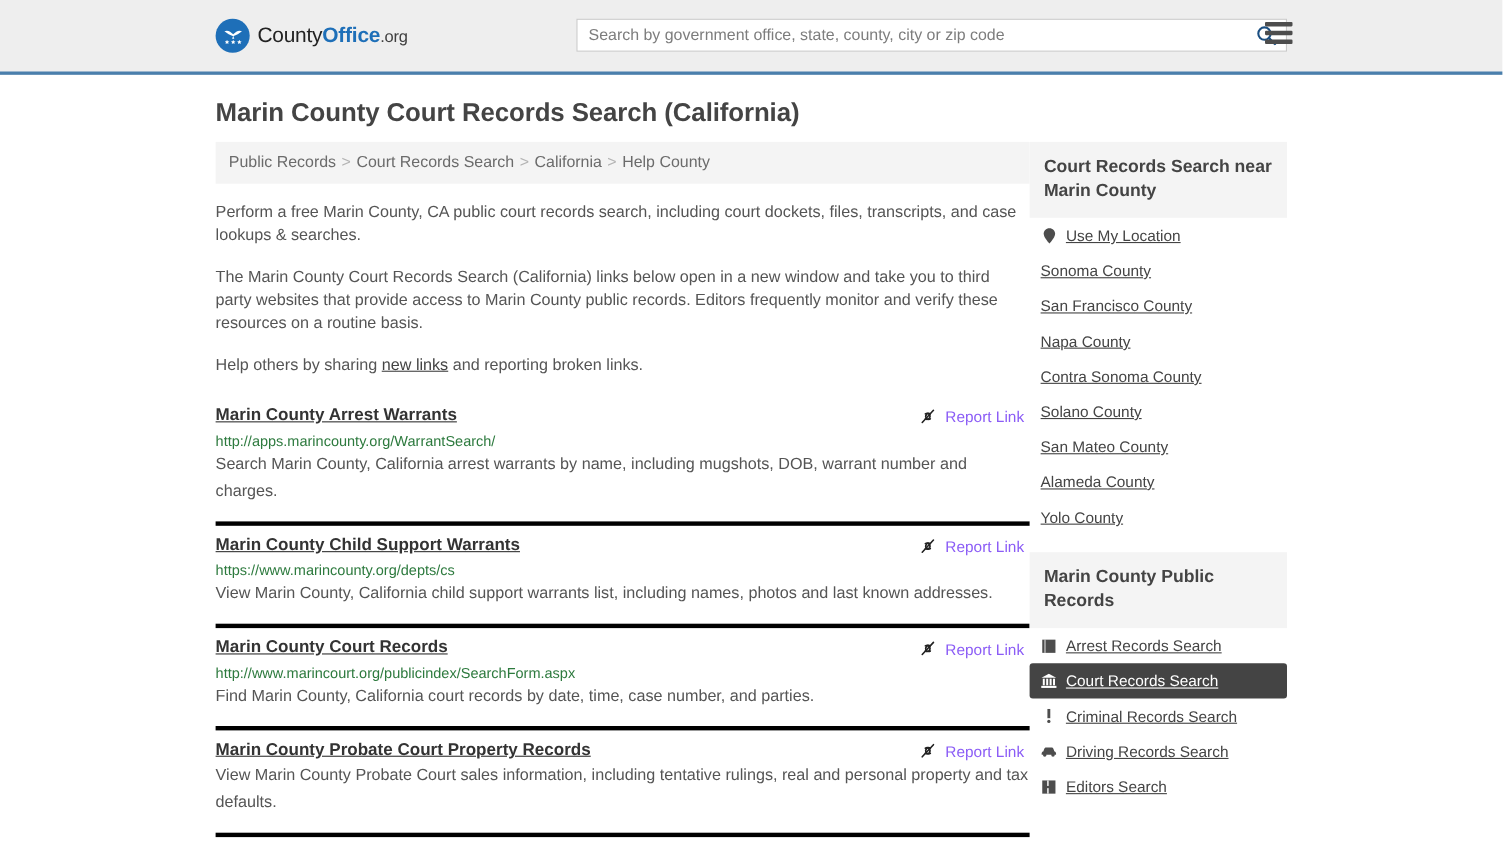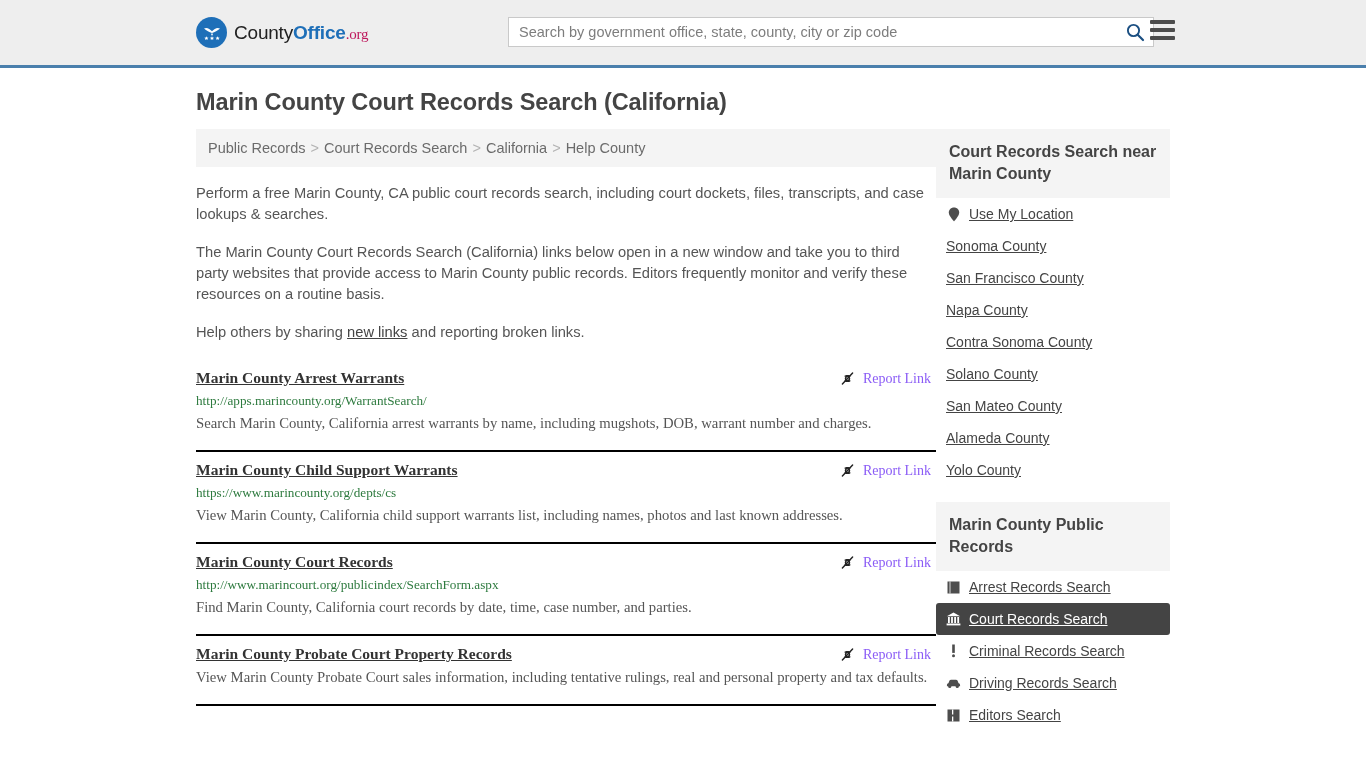--- a/index.html
+++ b/index.html
@@ -37,25 +37,25 @@
     flex-direction: column;
     flex: none;
   }
   .logo-text {
     font-size: 19px;
     letter-spacing: -0.2px;
     white-space: nowrap;
   }
   .logo-text .c1 { color: #222; font-weight: 400; }
   .logo-text .c2 { color: #1e6fb8; font-weight: 700; }
-  .logo-text .c3 { color: #be185d; font-size: 15px; font-family: Liberation Serif, serif; }
+  .logo-text .c3 { color: #404040; font-size: 15px; }
 
   .search-wrap {
     position: absolute;
-    left: 508px;
+    left: 524px;
     top: 17px;
     width: 646px;
     height: 30px;
     background: #fff;
     border: 1px solid #c9c9c9;
     display: flex;
     align-items: flex-end;
   }
   .search-input {
     flex: 1;
@@ -137,23 +137,22 @@
     margin: 0 0 17px 0;
   }
   .intro a.inline {
     color: #444;
     text-decoration: underline;
     font-weight: 400;
   }
 
   
   .result {
-    border-bottom: 2px solid #000000;
+    border-bottom: 4px solid #000000;
     padding: 9px 0 14px 0;
-    font-family: Liberation Serif, serif;
   }
   .result:first-of-type { border-top: none; }
   .result-head {
     display: flex;
     align-items: flex-start;
     justify-content: space-between;
   }
   .result-title {
     font-size: 15.5px;
     font-weight: 700;

